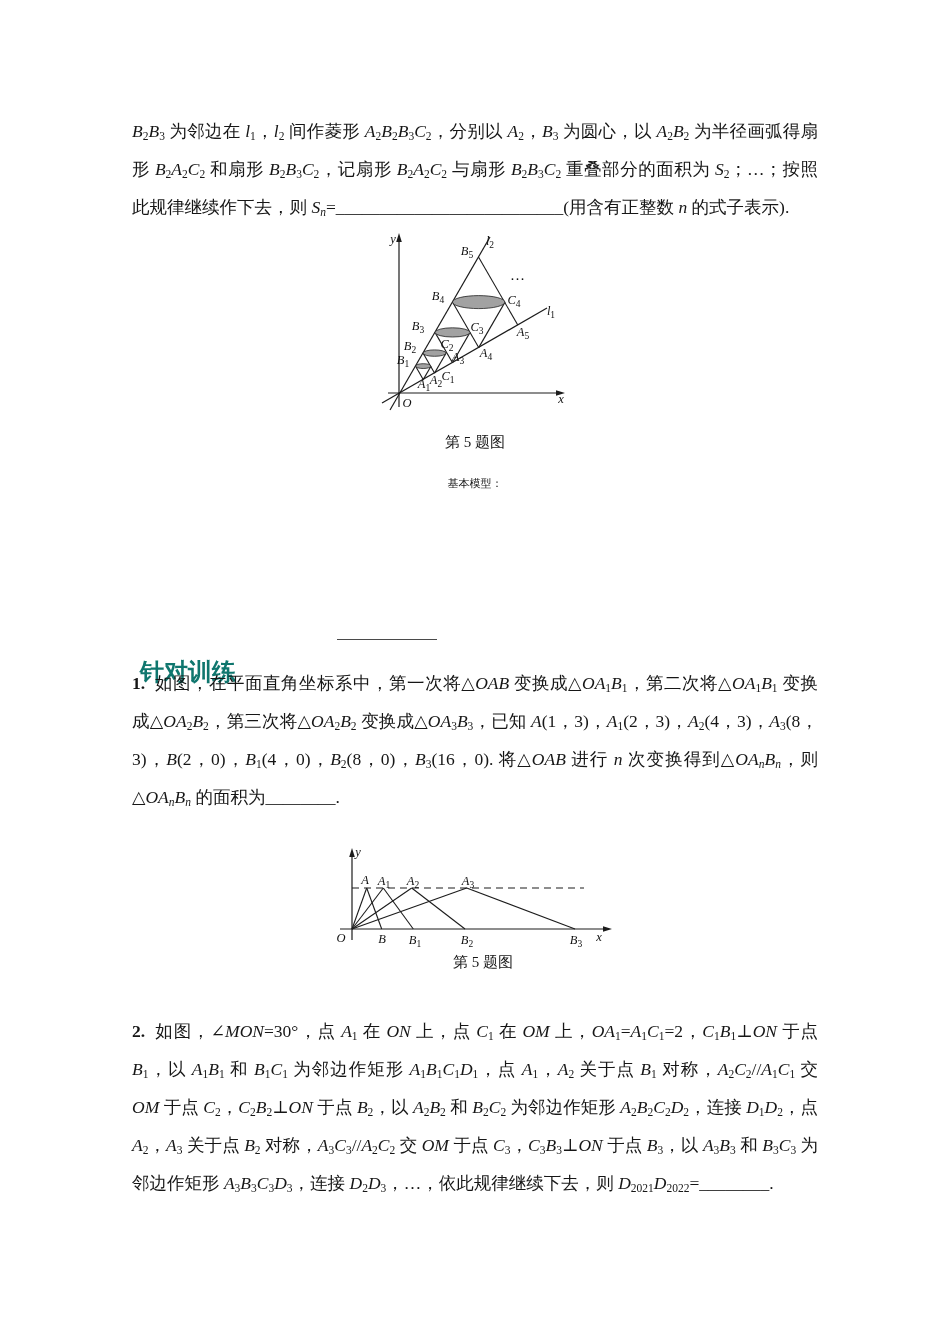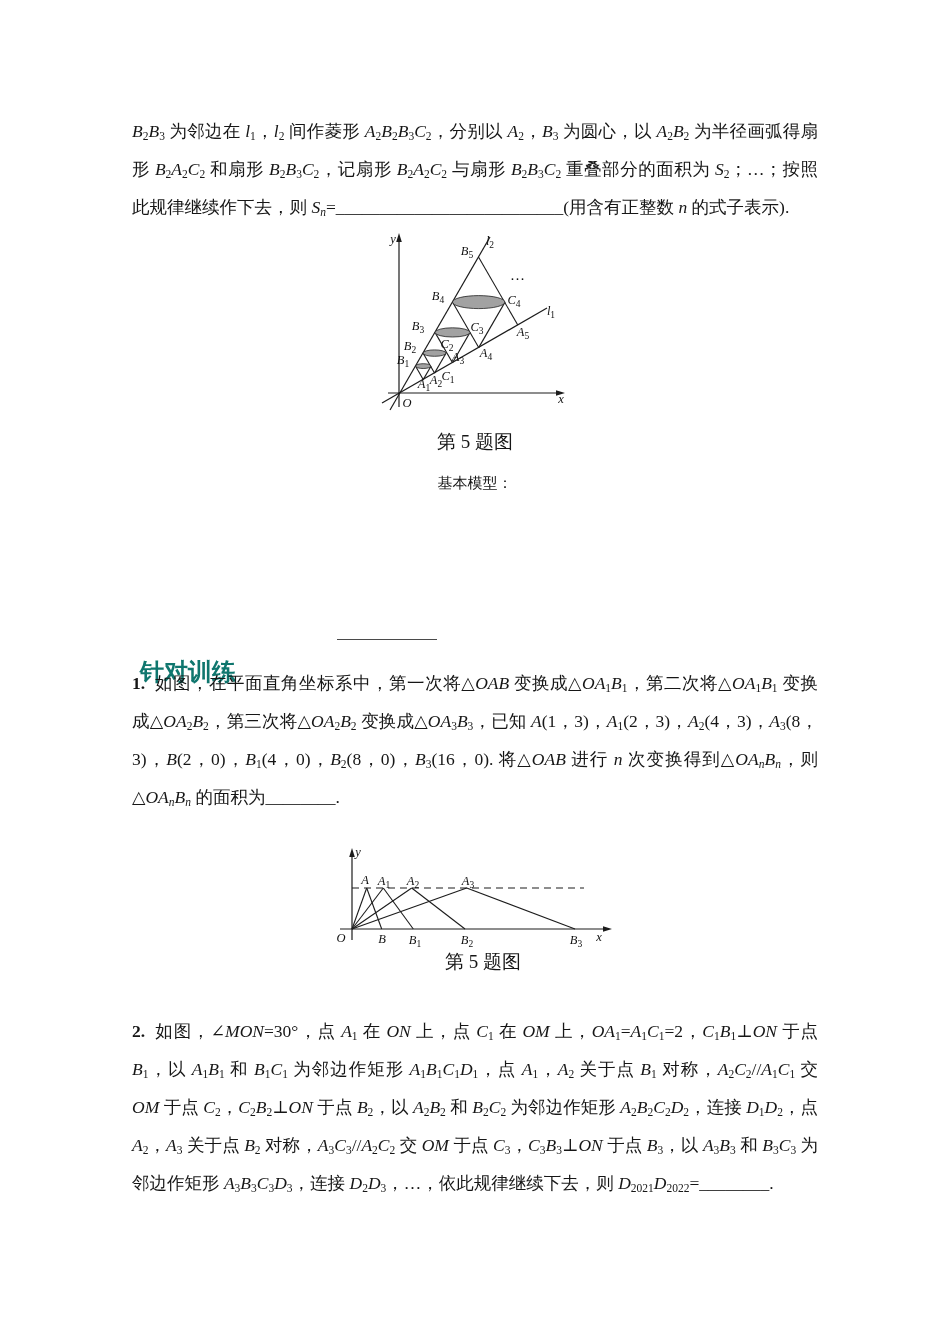--- a/index.html
+++ b/index.html
@@ -12,23 +12,23 @@
   .para {
     position:absolute; left:132px; width:686px;
     font-size:17.5px; line-height:38px;
     text-align:justify; text-justify:inter-ideograph;
   }
   .para b { font-weight:700; margin-right:5px; }
   .para sub { font-size:11.5px; line-height:0; vertical-align:-3px; }
   .para i { font-style:italic; }
   .centered {
     position:absolute; left:132px; width:686px;
-    text-align:center; font-size:19px; line-height:24px;
+    text-align:center; font-size:15px; line-height:24px;
   }
-  #basic-model { font-family:"Liberation Sans","DejaVu Sans",sans-serif; font-size:15px; }
+  #basic-model { font-family:"Liberation Sans","DejaVu Sans",sans-serif; font-size:11px; }
   #divider {
     position:absolute; left:337px; top:639px; width:100px; height:0;
     border-top:1.7px solid #4a4a4a;
   }
   #section-heading {
     position:absolute; left:140px; top:656px;
     font-family:"Liberation Sans","DejaVu Sans",sans-serif;
     font-size:24px; font-weight:600; color:#0f766e; line-height:32px;
   }
   .figwrap { position:absolute; }

